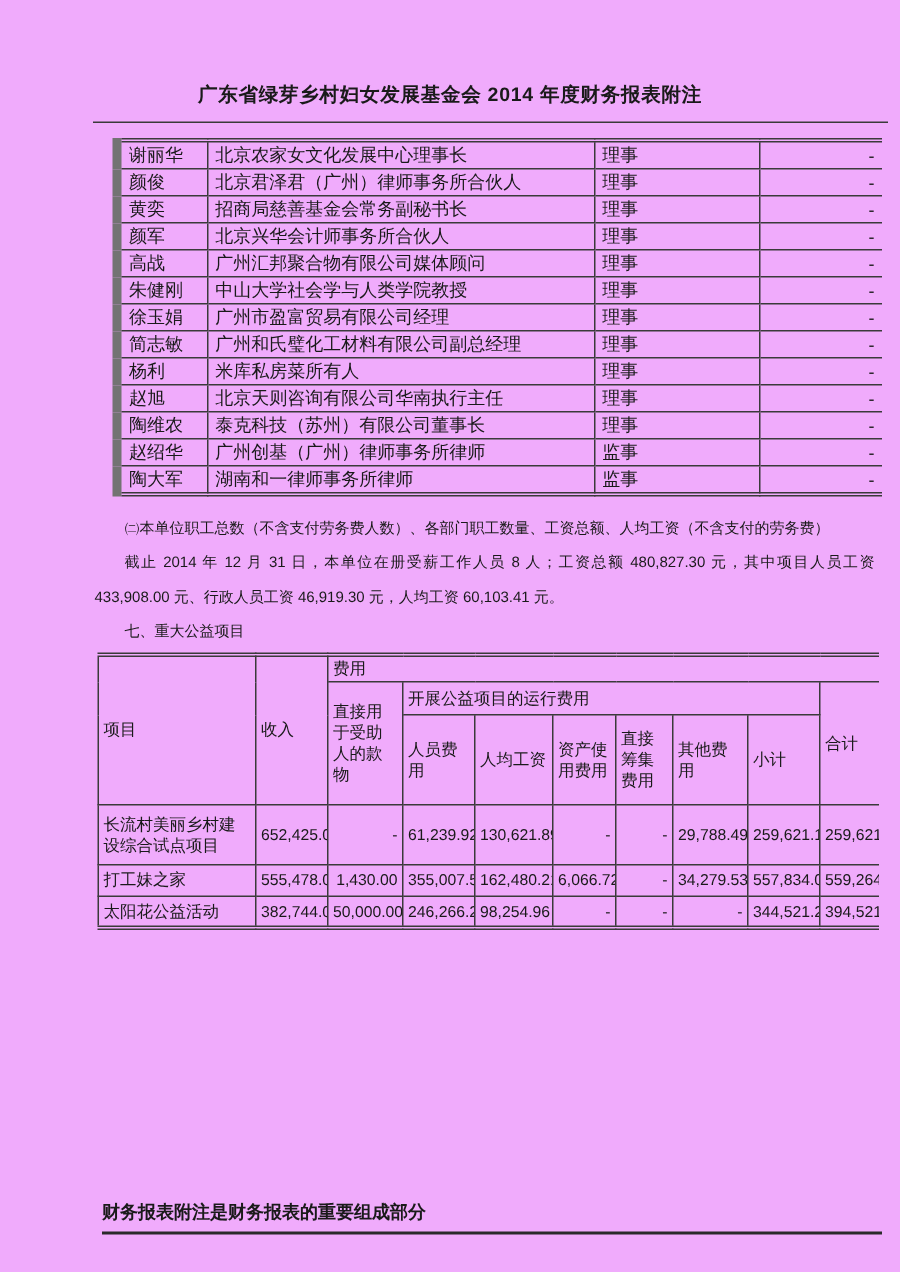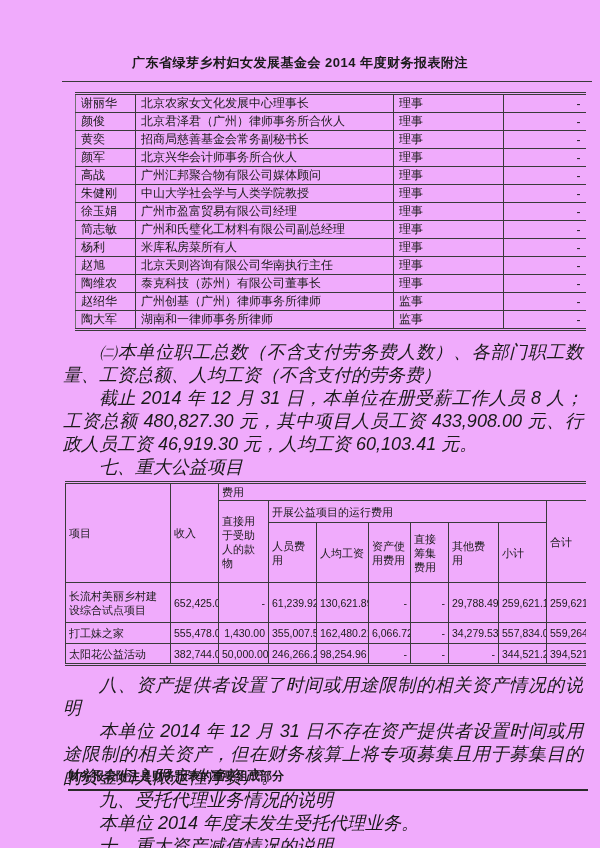--- a/index.html
+++ b/index.html
@@ -37,31 +37,30 @@
   }
   .board-table td {
     border: 1px solid #3a3a3a;
     border-right: none;
     height: 16.8px;
     padding: 0 5px;
     vertical-align: middle;
     white-space: nowrap;
     overflow: hidden;
   }
-  .board-table td.c-name { width: 60px; border-left: 1px solid #737373; margin-top: 44px; }
+  .board-table td.c-name { width: 60px; border-left: 6px solid #737373; margin-top: 44px; }
   .board-table td.c-pos  { width: 258px; }
   .board-table td.c-role { width: 110px; }
   .board-table td.c-pay  { width: 82px; text-align: right; font-family: "Liberation Sans", sans-serif; }
   
   .body-text {
     margin: 10px 17px 0 63px;
-    font-size: 18px;
+    font-size: 10px;
     line-height: 23px;
     text-align: justify;
-    font-style: italic;
   }
   .body-text p { text-indent: 2em; }
   
   .project-table {
     margin: 2px 0 0 65px;
     width: 520px;
     border-top: 3px double #3a3a3a;
     border-bottom: 3px double #3a3a3a;
     font-size: 11px;
   }
@@ -90,21 +89,21 @@
   col.w-direct { width: 50px; } col.w-pers { width: 48px; }
   col.w-office { width: 52px; } col.w-asset { width: 42px; }
   col.w-fund { width: 38px; } col.w-other { width: 50px; }
   col.w-sub { width: 48px; } col.w-total { width: 39px; }
   .project-table tr > *:last-child { border-right: none; }
   .project-table tr > *:first-child { border-left: 1px solid #3a3a3a; }
   
   .footer-note {
     position: absolute;
     left: 68px;
-    top: 768px;
+    top: 800px;
     width: 520px;
     font-size: 12px;
     font-weight: bold;
     padding-bottom: 4px;
     border-bottom: 2px solid #2a2a2a;
   }
 </style>
 </head>
 <body>
 
@@ -266,24 +265,16 @@
         <td class="num">98,254.96</td>
         <td class="num">-</td>
         <td class="num">-</td>
         <td class="num">-</td>
         <td class="num">344,521.21</td>
         <td class="num">394,521.21</td>
       </tr>
     </tbody>
   </table>
 
-  <div class="body-text" style="margin-top:8px;">
-    <p>八、资产提供者设置了时间或用途限制的相关资产情况的说明</p>
-    <p>本单位 2014 年 12 月 31 日不存在资产提供者设置时间或用途限制的相关资产，但在财务核算上将专项募集且用于募集目的的资金归入限定性净资产。</p>
-    <p>九、受托代理业务情况的说明</p>
-    <p>本单位 2014 年度未发生受托代理业务。</p>
-    <p>十、重大资产减值情况的说明</p>
-    <p>本单位 2014 年 12 月 31 日不存在重大资产减值情况。</p>
-  </div>
 
   <div class="footer-note">财务报表附注是财务报表的重要组成部分</div>
 
 </div>
 
 </body></html>

